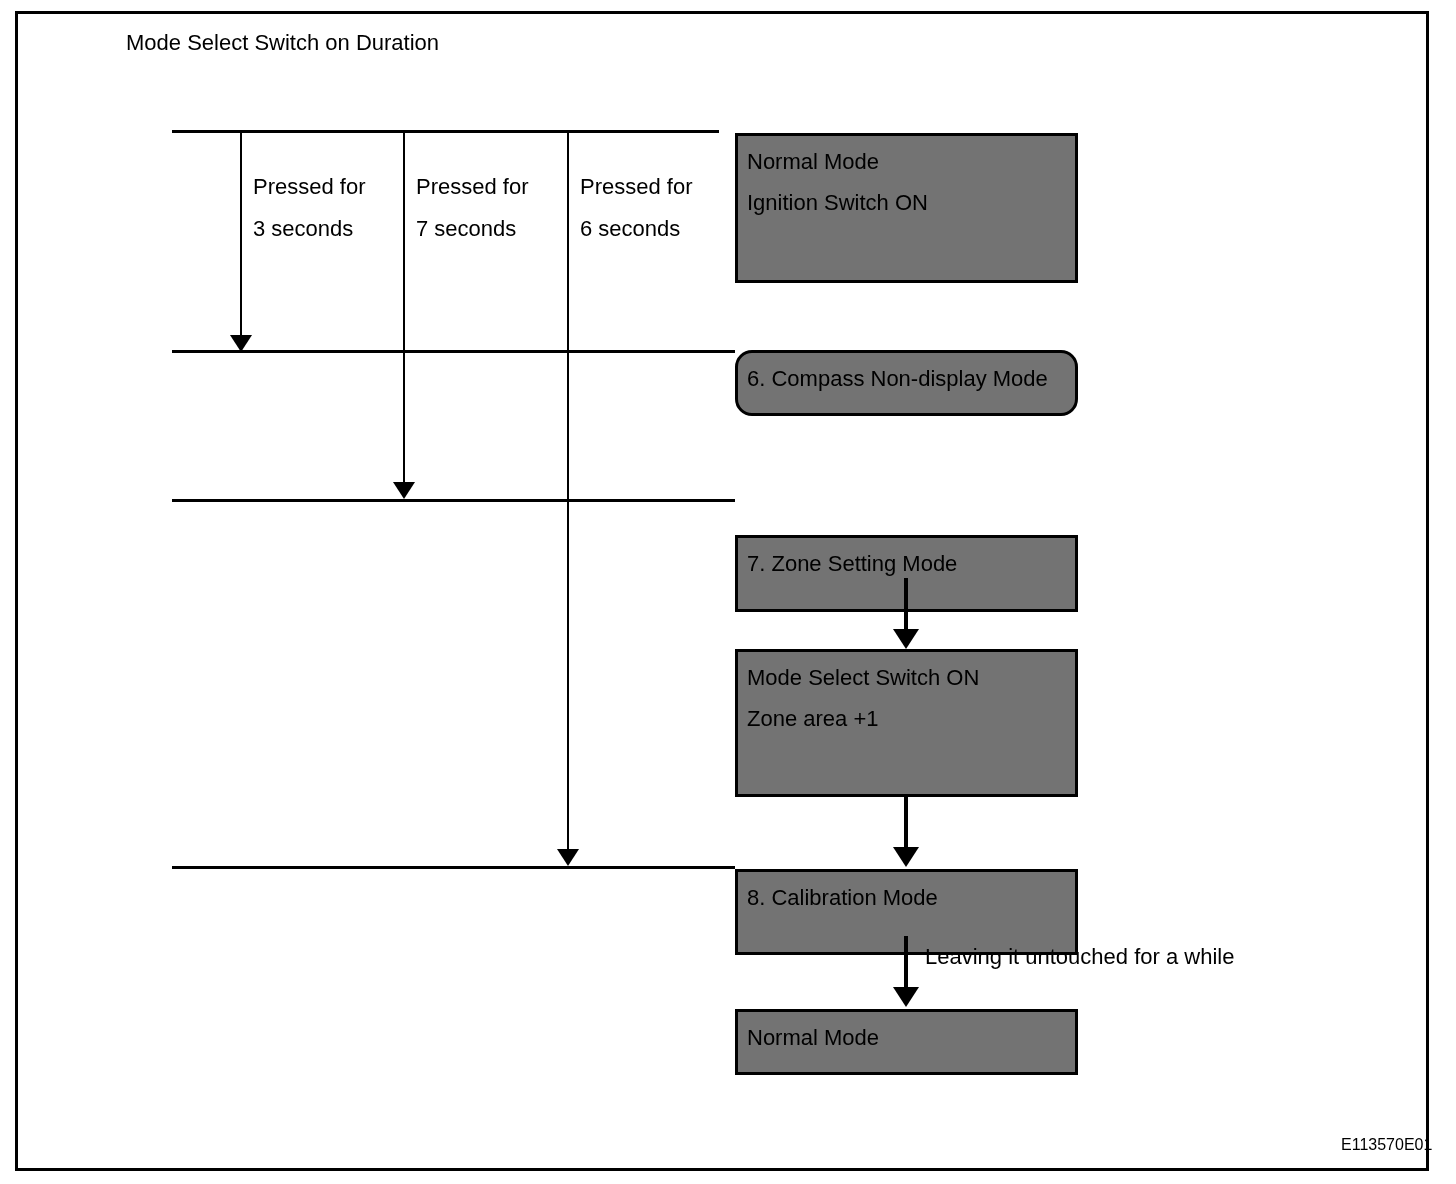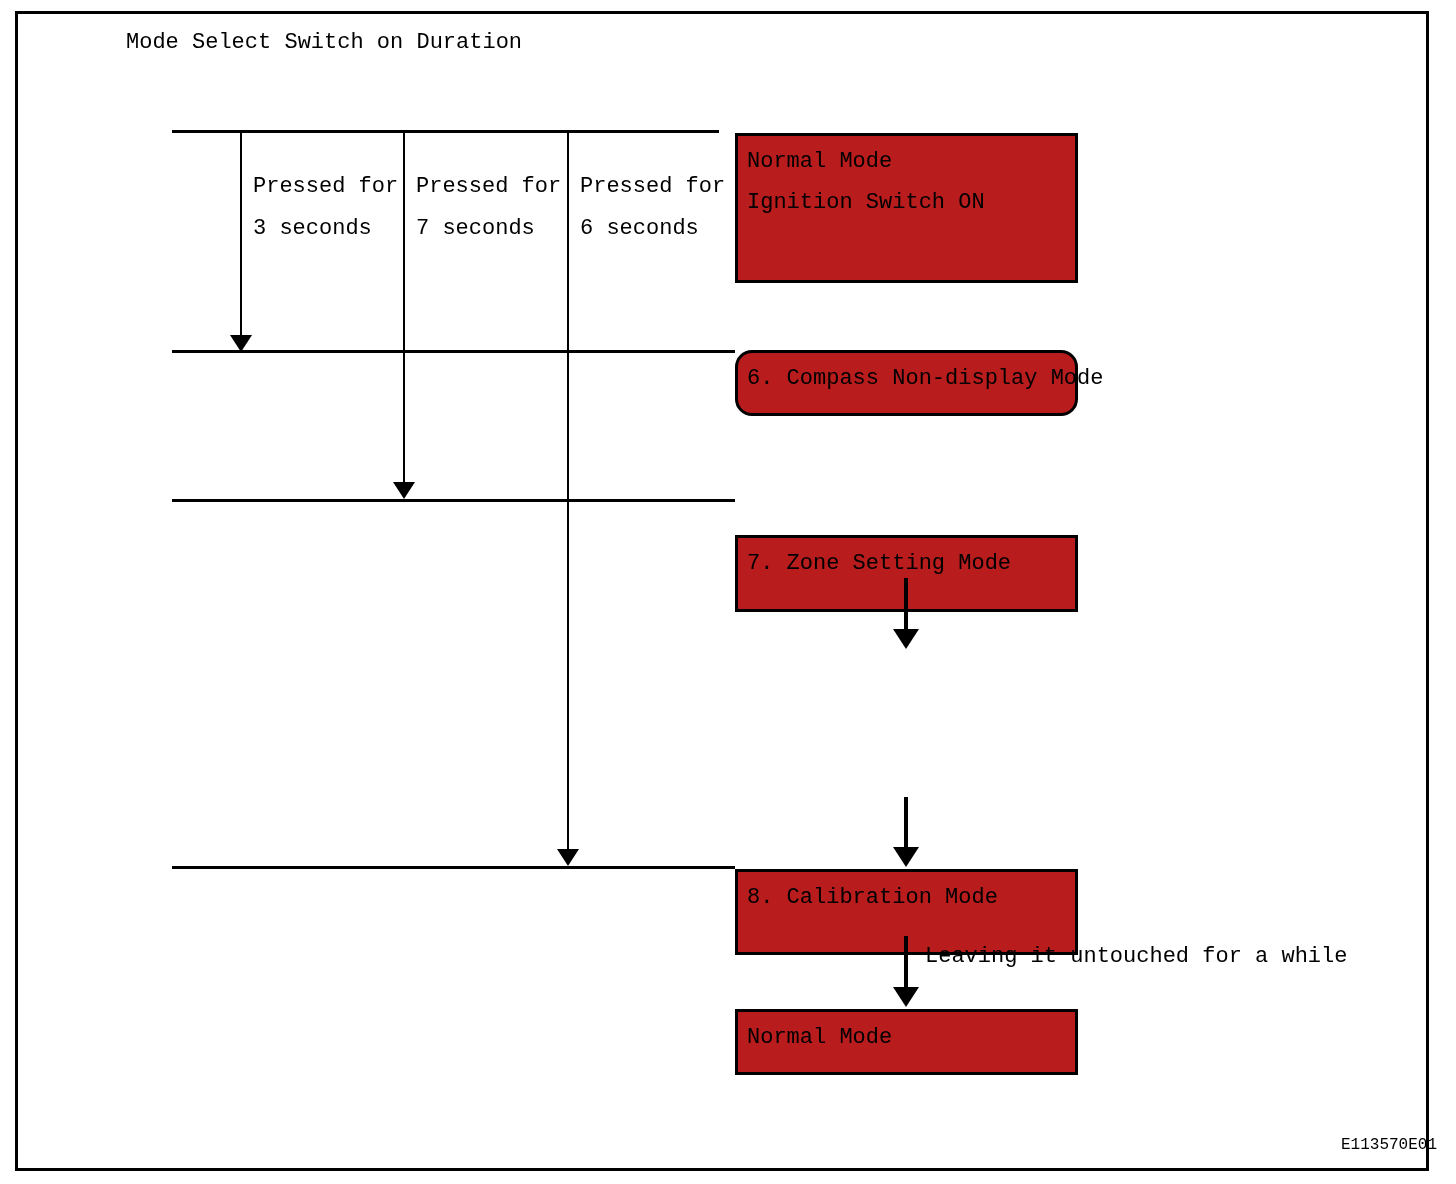--- a/index.html
+++ b/index.html
@@ -9,21 +9,21 @@
   }
   .canvas {
     position: relative;
     width: 1456px;
     height: 1184px;
     background: #ffffff;
     font-family: "Liberation Sans", sans-serif;
     color: #000000;
     overflow: hidden;
   }
-  .abs { position: absolute; font-family: Liberation Mono, monospace; }
+  .abs { position: absolute; }
 
   .outer-frame {
     left: 15px; top: 11px;
     width: 1408px; height: 1154px;
     border: 3px solid #000000;
   }
 
   .diagram-title {
     left: 126px; top: 30px;
     font-size: 22px;
@@ -60,21 +60,21 @@
     font-size: 22px;
     line-height: 42px;
     white-space: nowrap;
   }
 
   .node-box {
     left: 735px;
     width: 343px;
     box-sizing: border-box;
     border: 3px solid #000000;
-    background: #b91c1c;
+    background: #737373;
     padding: 5px 8px 0 9px;
     font-size: 22px;
     line-height: 41px;
     white-space: nowrap;
   }
 
   .transition-label {
     left: 925px; top: 944px;
     font-size: 22px;
     line-height: 26px;
@@ -134,20 +134,24 @@
   </div>
 
   <div class="abs node-box" style="top:350px; height:66px;border-radius:17px;">
     <div>6. Compass Non-display Mode</div>
   </div>
 
   <div class="abs node-box" style="top:501px; height:77px;margin-top:34px;">
     <div>7. Zone Setting Mode</div>
   </div>
 
+  <div class="abs node-box" style="top:649px; height:148px;">
+    <div>Mode Select Switch ON</div>
+    <div>Zone area +1</div>
+  </div>
 
   <div class="abs node-box" style="top:869px; height:86px;">
     <div>8. Calibration Mode</div>
   </div>
 
   <div class="abs node-box" style="top:1009px; height:66px;">
     <div>Normal Mode</div>
   </div>
 
   <div>

